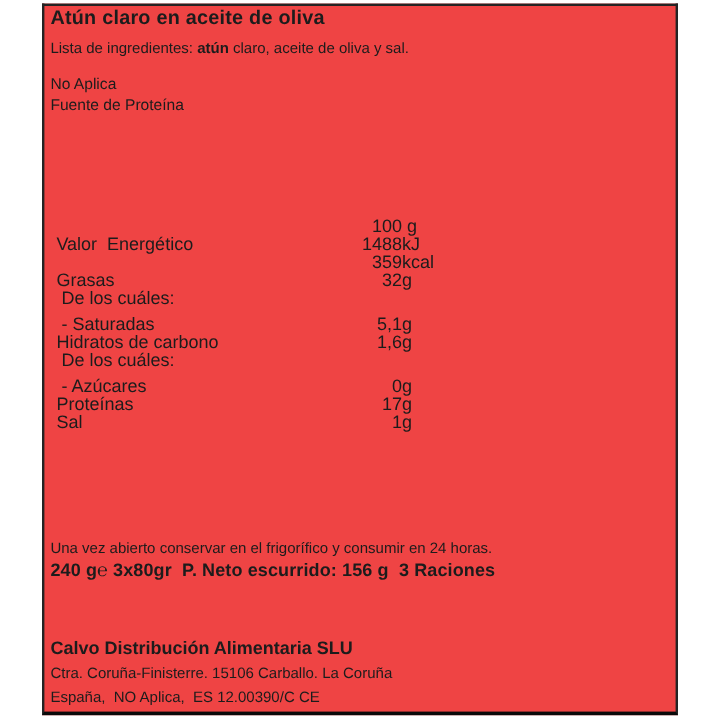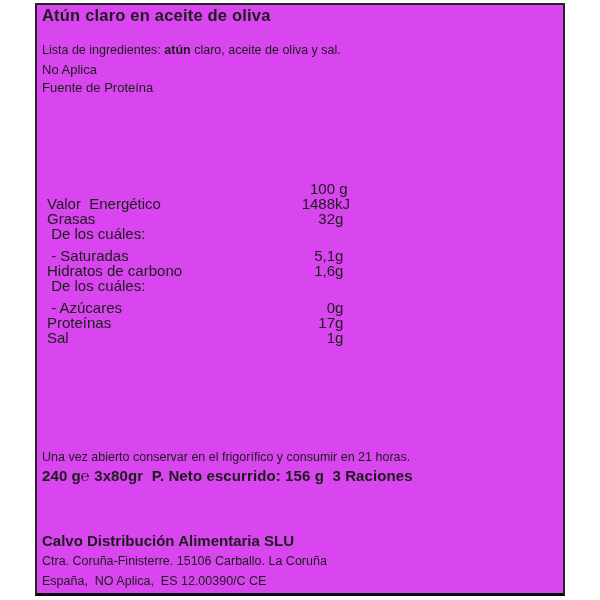--- a/index.html
+++ b/index.html
@@ -4,29 +4,29 @@
 <style>
   html,body{margin:0;padding:0;}
   body{
     width:600px;height:600px;position:relative;background:#ffffff;
     font-family:"Liberation Sans","DejaVu Sans",sans-serif;
     color:#1c1c1c;overflow:hidden;
   }
   .label-box{
     position:absolute;left:35px;top:3px;width:526px;height:588px;
     border:2px solid #242424;border-bottom:3px solid #0a0a0a;
-    background:#d946ef;
+    background:#ef4444;
   }
   .abs{position:absolute;left:0;right:0;padding-left:5px;box-sizing:border-box;}
   .pre{white-space:pre-wrap;}
   .title{
     top:1px;font-size:16.5px;font-weight:bold;letter-spacing:.2px;
   }
   .ingredients{
-    top:38px;font-size:12.5px;
+    top:28px;font-size:12.5px;
   }
   .claims{
     top:56px;font-size:13px;line-height:18px;
   }
   .nutrition{
     top:176px;font-size:15px;line-height:15px;
   }
   .nrow{display:flex;padding-left:5px;}
   .nrow .lbl{width:205px;flex:none;white-space:pre-wrap;}
   .nrow .num{width:83px;flex:none;text-align:right;white-space:pre-wrap;}
@@ -64,20 +64,25 @@
       <span class="num">100</span>
       <span class="unit"> g</span>
     </div>
     <div>
   <div class="nrow">
     <span class="lbl">Valor  Energético</span>
     <span class="num">1488</span>
     <span class="unit">kJ</span>
   </div>
 
+  <div class="nrow">
+    <span class="lbl"></span>
+    <span class="num">359</span>
+    <span class="unit">kcal</span>
+  </div>
 
   <div class="nrow">
     <span class="lbl">Grasas</span>
     <span class="num">32</span>
     <span class="unit">g</span>
   </div>
 
   <div class="nrow spacer-after">
     <span class="lbl"> De los cuáles:</span>
     <span class="num"></span>
@@ -115,21 +120,21 @@
   </div>
 
   <div class="nrow">
     <span class="lbl">Sal</span>
     <span class="num">1</span>
     <span class="unit">g</span>
   </div>
 </div>
   </div>
 
-  <div class="abs storage pre">Una vez abierto conservar en el frigorífico y consumir en 21 horas.</div>
+  <div class="abs storage pre">Una vez abierto conservar en el frigorífico y consumir en 24 horas.</div>
 
   <div class="abs netweight pre">240 g℮ 3x80gr  P. Neto escurrido: 156 g  3 Raciones</div>
 
   <div class="abs footer">
     <div class="company pre">Calvo Distribución Alimentaria SLU</div>
     <div class="pre">Ctra. Coruña-Finisterre. 15106 Carballo. La Coruña</div>
     <div class="pre">España,  NO Aplica,  ES 12.00390/C CE</div>
   </div>
 
 </div>

